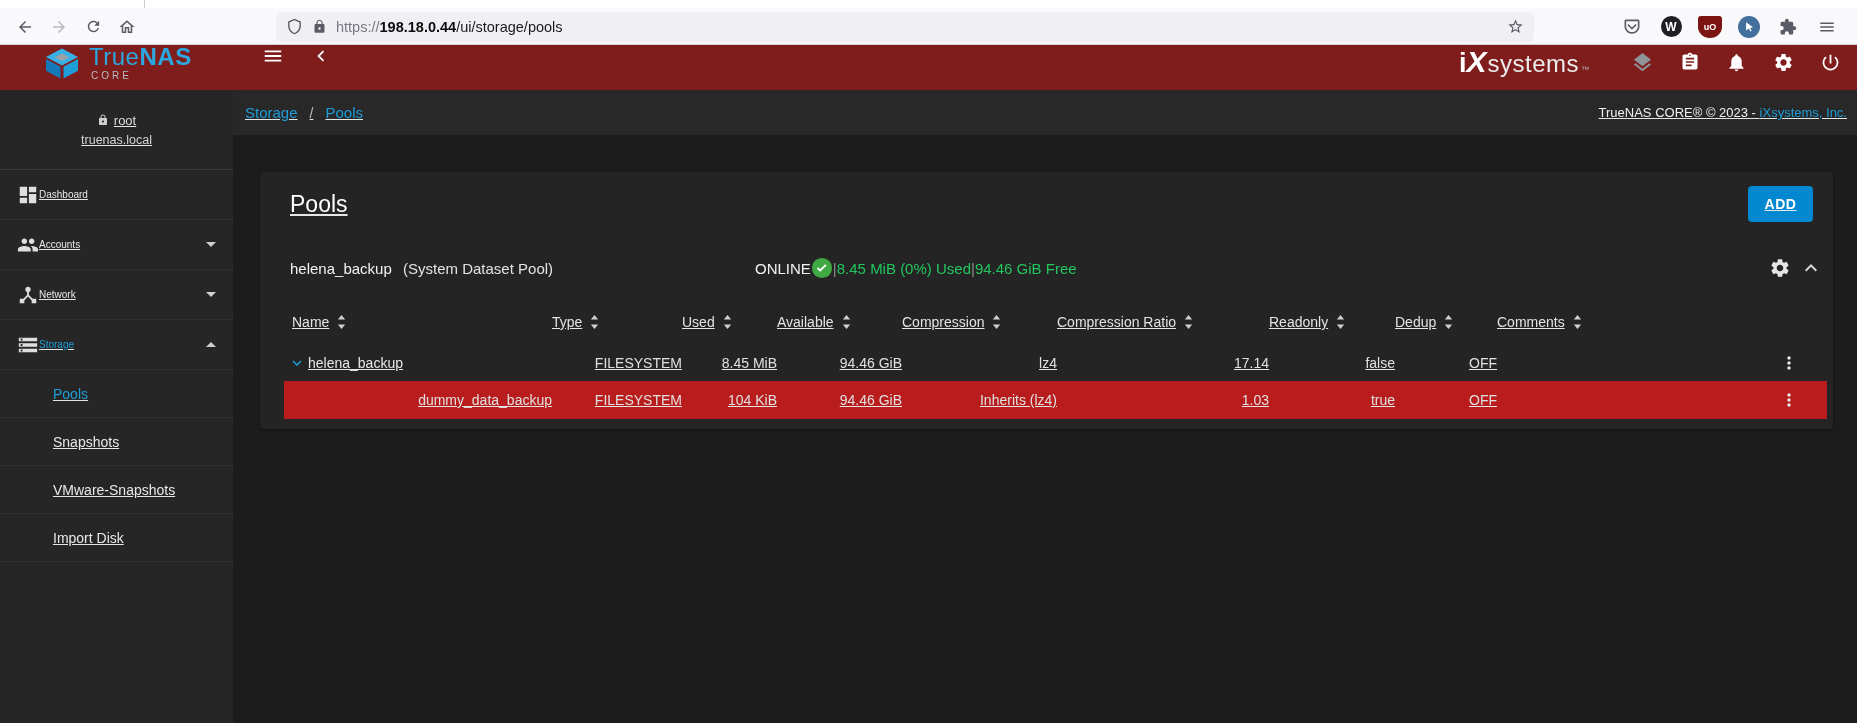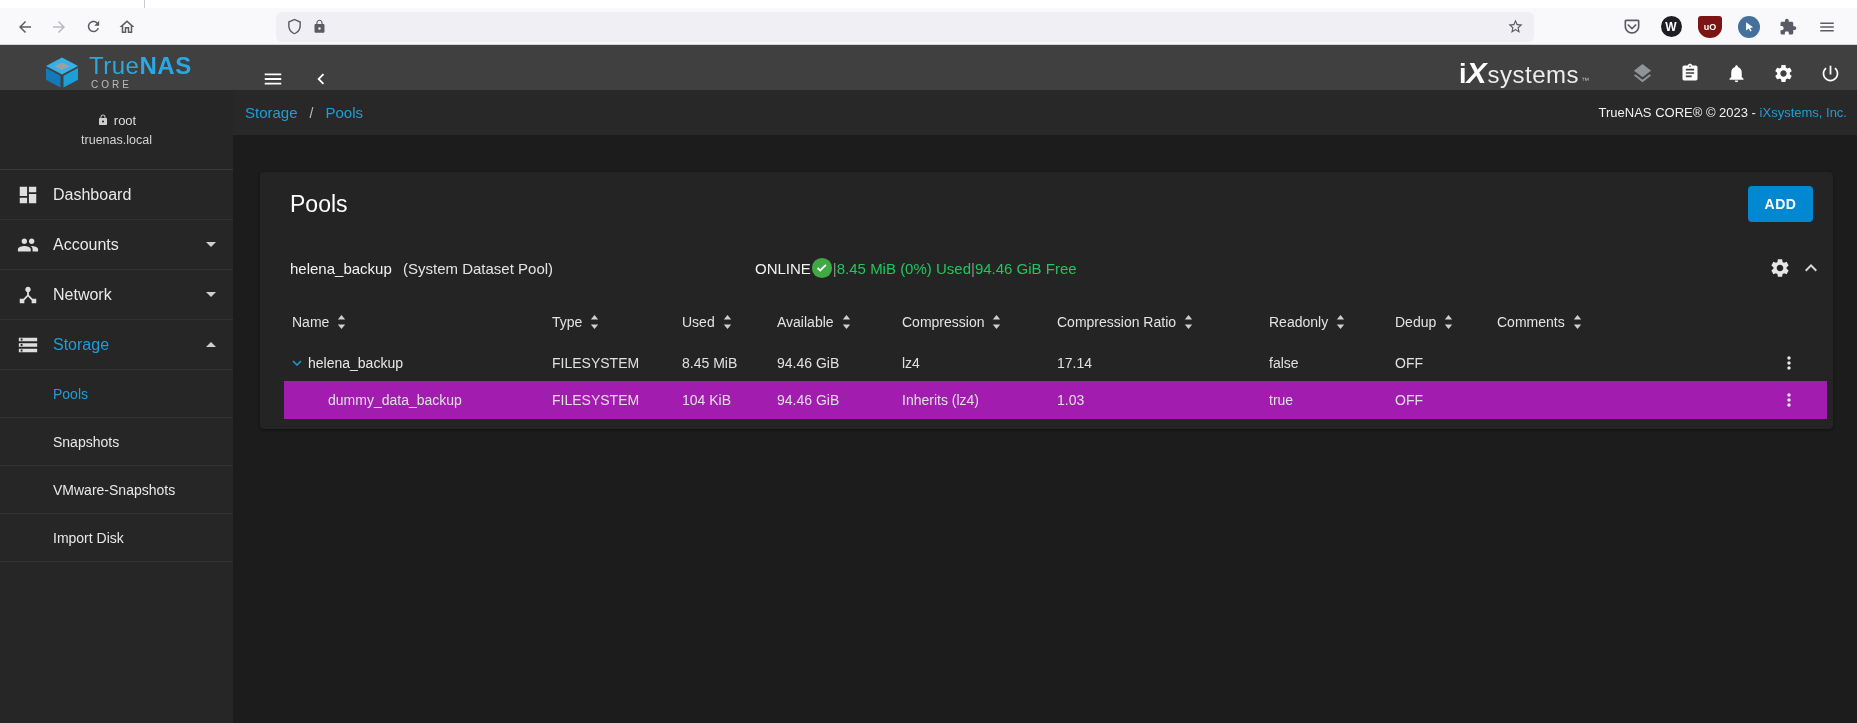--- a/index.html
+++ b/index.html
@@ -24,21 +24,21 @@
   .url-path { color:#1a1a1e; }
   .star { margin-left:auto; display:flex; }
   .ext-group { margin-left:auto; display:flex; align-items:center; gap:15px; padding-right:8px; }
   .ext { width:24px; height:24px; display:flex; align-items:center; justify-content:center; cursor:pointer; }
   .ext svg { fill:#5b5b66; }
   .badge-circle { width:21px; height:21px; border-radius:50%; background:#1f1f23; color:#fff; font-size:12px; font-weight:bold; display:flex; align-items:center; justify-content:center; }
   .badge-shield { width:30px; height:22px; background:#7d1414; color:#fff; font-size:9px; font-weight:bold; display:flex; align-items:center; justify-content:center; border-radius:3px 3px 50% 50%; }
   .badge-blue { width:22px; height:22px; border-radius:50%; background:#44709e; display:flex; align-items:center; justify-content:center; }
 
   
-  .app-header { height:45px; background:#404040; display:flex; align-items:flex-end; }
+  .app-header { height:45px; background:#7f1d1d; display:flex; align-items:flex-start; }
   .logo-wrap { display:flex; align-items:center; margin-left:44px; }
   .brand-text { margin-left:9px; line-height:1; }
   .brand-line { font-size:24px; letter-spacing:0.5px; }
   .brand-regular { color:#2ba8e0; font-weight:400; }
   .brand-bold { color:#2ba8e0; font-weight:bold; }
   .brand-edition { display:block; font-size:10px; letter-spacing:3px; color:#b9bcbe; margin-top:2px; margin-left:2px; }
   .hamburger { margin-left:70px; cursor:pointer; display:flex; }
   .hamburger svg { fill:#ffffff; }
   .back-chev { margin-left:26px; cursor:pointer; display:flex; }
   .back-chev svg { fill:#ffffff; }
@@ -46,31 +46,31 @@
   .ix-logo { display:flex; align-items:baseline; color:#fff; margin-right:16px; cursor:pointer; }
   .ix-i { font-size:27px; font-weight:bold; }
   .ix-x { font-size:30px; font-weight:bold; font-style:italic; margin-right:1px; }
   .ix-rest { font-size:24px; font-weight:300; color:#ececec; letter-spacing:0.5px; }
   .ix-tm { font-size:8px; color:#bbb; margin-left:2px; }
   .hicon { cursor:pointer; display:flex; }
   .hicon svg { fill:#ffffff; }
   .hicon.dim svg { fill:#8f9499; }
 
   
-  .below { display:flex; height:633px; }
+  .below { display:flex; height:633px;text-decoration:underline; }
 
   
   .sidebar { width:233px; background:#262626; flex-shrink:0; }
   .user-box { height:80px; display:flex; flex-direction:column; align-items:center; justify-content:center; border-bottom:1px solid rgba(255,255,255,0.09); }
   .user-line { display:flex; align-items:center; gap:5px; font-size:13px; color:#dcdcdc; }
   .user-line svg { fill:#cfcfcf; }
   .host-line { font-size:12.5px; color:#d4d4d4; margin-top:5px; }
   .side-item { height:50px; display:flex; align-items:center; border-bottom:1px solid rgba(255,255,255,0.055); cursor:pointer; }
   .side-item svg { fill:#dfdfdf; margin-left:17px; flex-shrink:0; }
-  .side-label { margin-left:14px; font-size:16px; color:#e8e8e8; }
+  .side-label { font-size:10px; color:#e8e8e8; }
   .side-item.active .side-label { color:#1e9ed9; }
   .caret { margin-left:auto; margin-right:17px; width:0; height:0; border-left:5px solid transparent; border-right:5px solid transparent; border-top:5px solid #cfcfcf; }
   .caret.up { border-top:none; border-bottom:5px solid #cfcfcf; }
   .side-sub { height:48px; display:flex; align-items:center; border-bottom:1px solid rgba(255,255,255,0.055); cursor:pointer; }
   .sub-label { margin-left:53px; font-size:14px; color:#e8e8e8; }
   .side-sub.active .sub-label { color:#1e9ed9; }
 
   
   .right-col { flex:1; display:flex; flex-direction:column; min-width:0; }
   .crumb-bar { height:45px; background:#282828; display:flex; align-items:center; padding:0 10px 0 12px; flex-shrink:0; }
@@ -93,27 +93,27 @@
   .pool-status { position:absolute; left:495px; top:50%; transform:translateY(-50%); display:flex; align-items:center; }
   .status-text { color:#f2f2f2; }
   .vsep { color:#8d8d8d; font-size:15px; }
   .stat-text { color:#22c55e; }
   .pool-gear { position:absolute; right:42px; top:50%; transform:translateY(-50%); cursor:pointer; }
   .pool-gear svg { fill:#e6e6e6; }
   .pool-collapse { position:absolute; right:10px; top:50%; transform:translateY(-50%); cursor:pointer; }
   .pool-collapse svg { fill:#dadada; }
 
   .ptable { margin:0 6px 0 24px; padding-bottom:10px; }
-  .tgrid { display:grid; grid-template-columns:268px 130px 95px 125px 155px 212px 126px 102px 223px 1fr; align-items:center; }
+  .tgrid { display:grid; grid-template-columns:268px 130px 95px 125px 155px 212px 126px 102px 223px 1fr; align-items:center;text-align:right; }
   .thead { height:44px; font-size:14px; color:#e3e3e3; }
   .th { display:flex; align-items:center; gap:7px; cursor:pointer; }
   .th:first-child { padding-left:8px; }
   .th svg { fill:#d0d0d0; }
   .trow { height:37px; font-size:14px; color:#e0e0e0; }
-  .trow.highlight { height:38px; background:#a21caf; }
+  .trow.highlight { height:38px; background:#b91c1c; }
   .cell { white-space:nowrap; overflow:hidden; }
   .name-cell { display:flex; align-items:center; padding-left:4px; }
   .name-cell svg { fill:#1e9ed9; margin-right:2px; }
   .name-cell .nm { color:#e8e8e8; }
   .name-indent { padding-left:44px; }
   .kebab-cell { display:flex; justify-content:flex-end; padding-right:28px; }
   .kebab { cursor:pointer; }
   .kebab svg { fill:#e8e8e8; }
 </style>
 </head>
@@ -232,20 +232,21 @@
       <span class="url-ico">
           <svg width="17" height="17">
             <use href="#i-shield"></use>
           </svg>
         </span>
       <span class="url-ico">
           <svg width="15" height="15">
             <use href="#i-lock"></use>
           </svg>
         </span>
+      <span class="url-text"><span class="url-proto">https://</span><span class="url-domain">198.18.0.44</span><span class="url-path">/ui/storage/pools</span></span>
       <span class="star">
           <svg width="17" height="17">
             <use href="#i-star"></use>
           </svg>
         </span>
     </div>
     <div class="ext-group">
       <div class="ext">
           <svg width="20" height="20">
             <use href="#i-pocket"></use>

